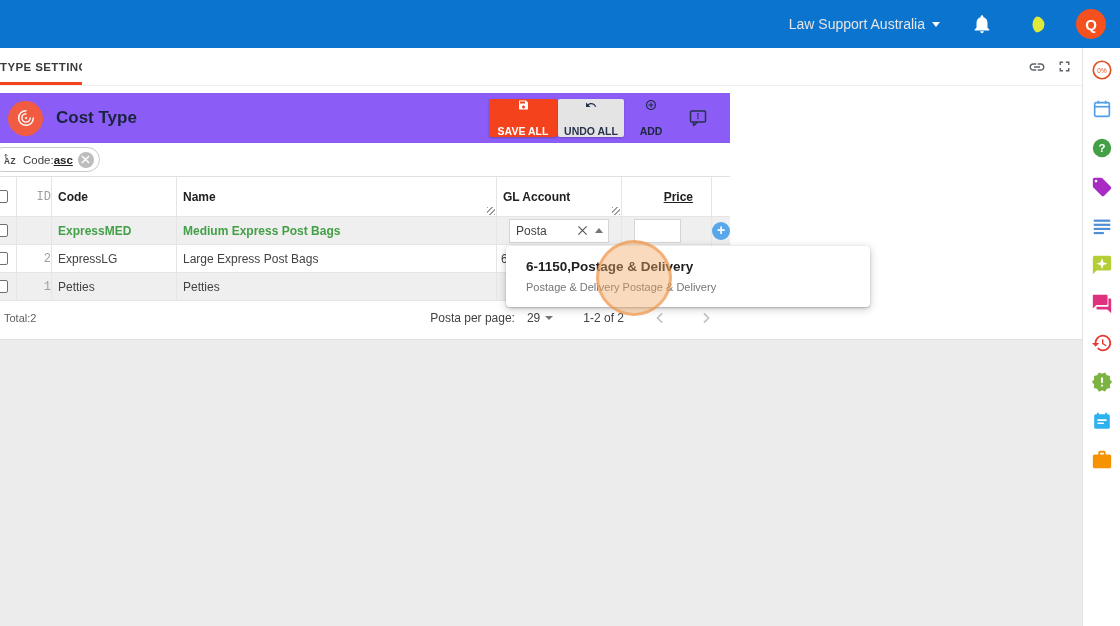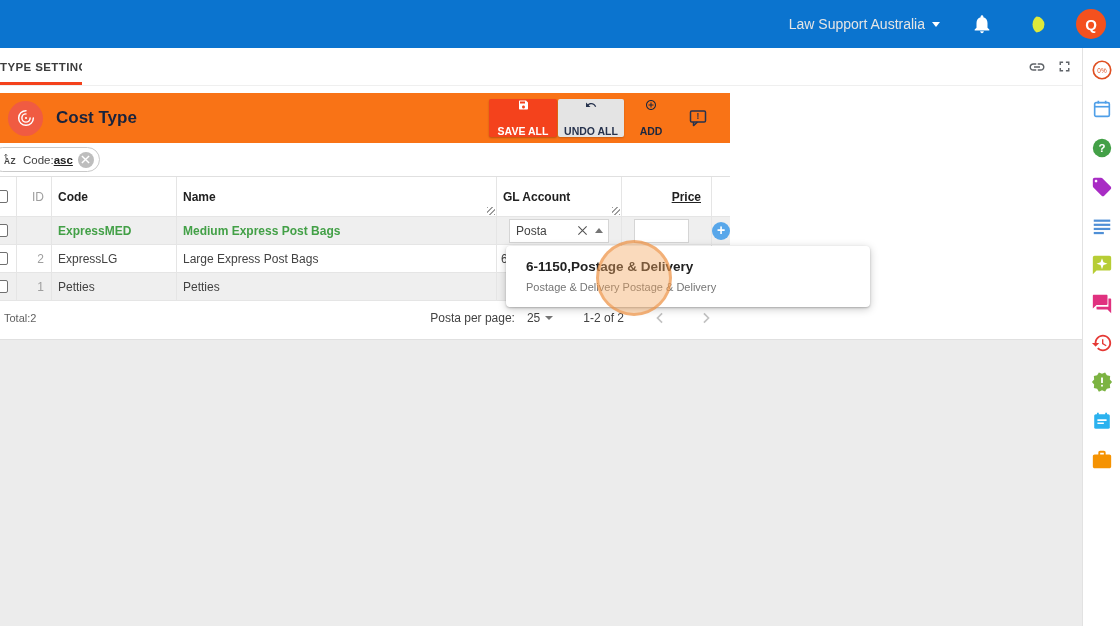--- a/index.html
+++ b/index.html
@@ -30,21 +30,21 @@
   
   .tabbar { position:relative; height:38px; border-bottom:1px solid #efefef; }
   .tab { position:absolute; left:0; top:0; width:82px; height:38px; line-height:38px; font-size:11.5px;
          font-weight:bold; color:#3d3d3d; letter-spacing:.4px; white-space:nowrap; overflow:hidden; cursor:pointer; }
   .tab-underline { position:absolute; left:0; bottom:0; width:82px; height:3px; background:#f4421c; }
   .tab-icons { position:absolute; right:8px; top:10px; display:flex; gap:10px; }
   .tab-icons .ico { width:18px; height:18px; cursor:pointer; }
 
   
   .panel { position:absolute; left:0; top:45px; width:730px; }
-  .panel-header { height:50px; background:#f97316; display:flex; align-items:center; padding:0 0 0 8px; }
+  .panel-header { height:50px; background:#8b5cf6; display:flex; align-items:center; padding:0 0 0 8px; }
   .panel-icon { width:35px; height:35px; border-radius:50%; background:#f05b42; flex:0 0 auto;
                 display:flex; align-items:center; justify-content:center; }
   .panel-title { margin-left:13px; font-size:17px; font-weight:bold; color:#18233d; }
   .btn { height:38px; border:none; border-radius:2px; display:flex; flex-direction:column; align-items:center;
          justify-content:center; gap:14px; font-family:inherit; font-size:10.5px; font-weight:bold; cursor:pointer; }
   .btn-save { margin-left:auto; width:68px; background:#f4421c; color:#fff; box-shadow:0 1px 2px rgba(0,0,0,.25); }
   .btn-undo { width:66px; margin-left:1px; background:#e4e4e4; color:#26324d; box-shadow:0 1px 2px rgba(0,0,0,.2); }
   .btn-add  { width:46px; margin-left:4px; background:transparent; color:#1a2740; }
   .chat-ico { width:24px; height:24px; margin:0 20px 0 12px; cursor:pointer; }
 
@@ -55,23 +55,23 @@
   .chip-text { font-size:11.5px; color:#424242; }
   .chip-text b { color:#212121;text-decoration:underline; }
   .chip-close { width:16px; height:16px; border-radius:50%; background:#bdbdbd; display:flex; align-items:center;
                 justify-content:center; cursor:pointer; }
 
   
   .tbl { width:730px; border-top:1px solid #e0e0e0; font-size:12px; color:#424242; background:#fff; }
   .tr { display:flex; height:28px; border-bottom:1px solid #e5e5e5; }
   .tr-head { height:40px; }
   .td { border-right:1px solid #e5e5e5; display:flex; align-items:center; overflow:hidden; position:relative; }
-  .c-chk { width:17px; }  .c-id { width:35px; justify-content:flex-end; padding-right:7px; }
+  .c-chk { width:17px; }  .c-id { width:35px; justify-content:flex-end; padding-right:0;font-family:Liberation Mono, monospace; }
   .c-code { width:125px; padding-left:6px; } .c-name { width:320px; padding-left:6px; }
-  .c-gl { width:125px; } .c-price { width:90px; justify-content:flex-end; padding-right:10px;text-decoration:underline; }
+  .c-gl { width:125px; } .c-price { width:90px; justify-content:flex-end; padding-right:18px;text-decoration:underline; }
   .c-act { width:18px; border-right:none; justify-content:center; }
   .tr-head .td { font-weight:bold; color:#212121; }
   .tr-head .c-id { color:#9e9e9e; font-weight:normal; }
   .tr-head .c-gl { padding-left:6px; }
   .chk { width:13px; height:13px; border:1.5px solid #707070; border-radius:2px; background:#fff;
          margin-left:-5px; flex:0 0 auto; cursor:pointer; }
   .row-gray { background:#efefef; }
   .id-val { color:#9e9e9e; }
   .green { color:#43a047; font-weight:600; }
   .resize-handle { position:absolute; right:1px; bottom:1px; width:8px; height:8px;
@@ -275,21 +275,21 @@
           <div class="td c-price"></div>
           <div class="td c-act"></div>
         </div>
       </div>
 
       <div class="tbl-footer">
         <span class="total">Total:2</span>
         <div class="pag">
           <span>Posta per page:</span>
           <span class="rpp-val">
-            <span>25</span>
+            <span>29</span>
             <span class="caret-down-sm"></span>
           </span>
           <span class="range">1-2 of 2</span>
           <span class="pg-arrow">
             <svg viewBox="0 0 24 24" width="20" height="20">
                 <path d="M14.5 6.5 L9 12 l5.5 5.5" fill="none" stroke="#c2c2c2" stroke-width="2"></path>
               </svg>
           </span>
           <span class="pg-arrow">
             <svg viewBox="0 0 24 24" width="20" height="20">

